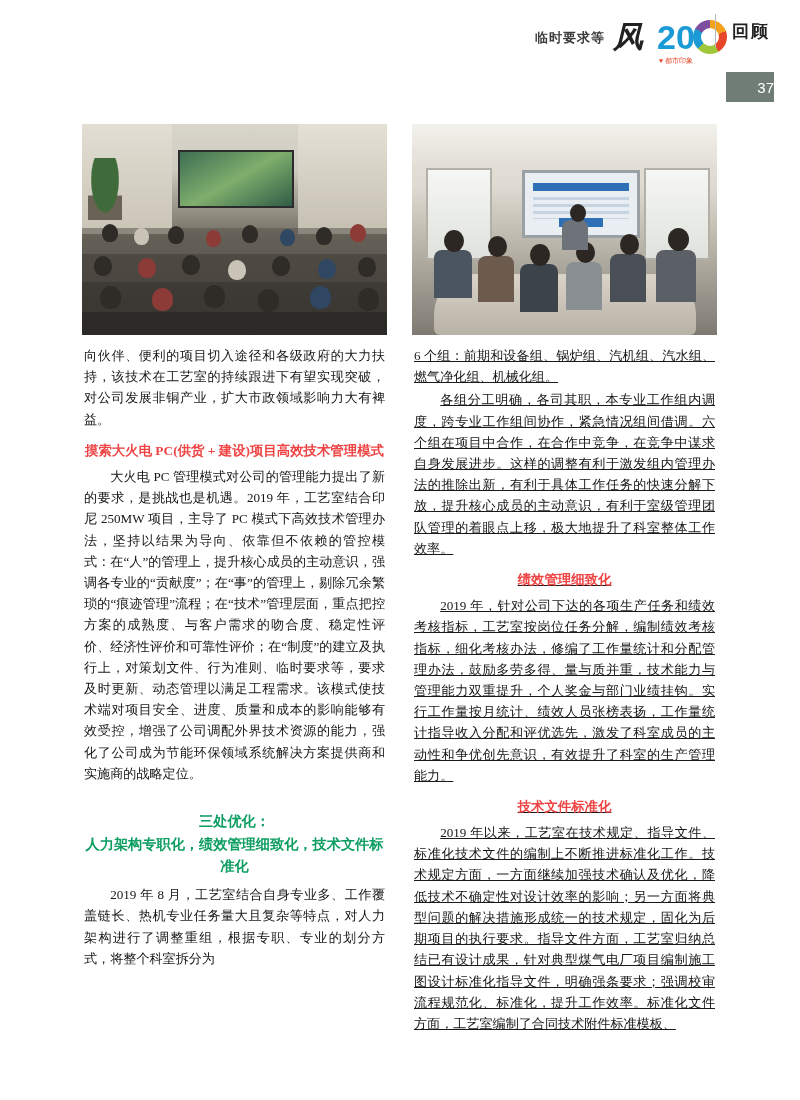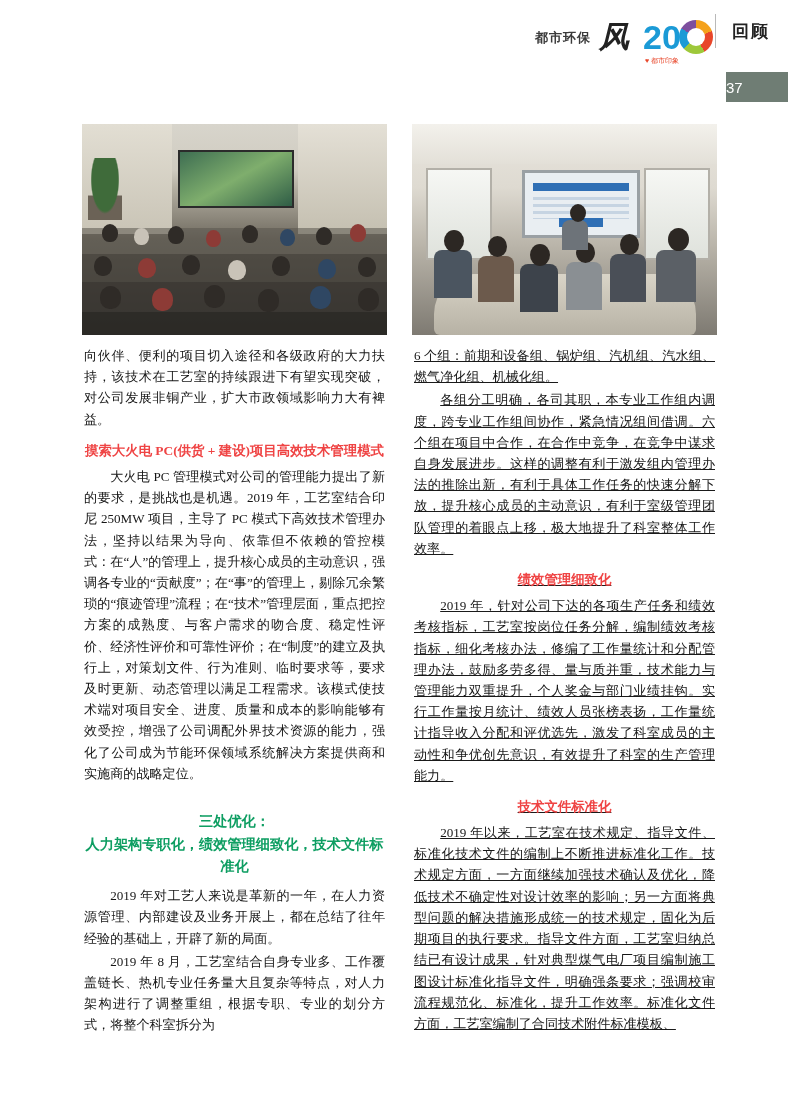--- a/index.html
+++ b/index.html
@@ -112,27 +112,27 @@
     font-size: 17px;
     font-weight: bold;
     color: #222;
     letter-spacing: 2px;
     font-family: "Liberation Serif", serif;
   }
   .page-number-box {
     position: absolute;
     top: 72px;
     left: 726px;
-    width: 62px;
+    width: 48px;
     height: 30px;
     background: #6f7d74;
     color: #ffffff;
     display: flex;
     align-items: center;
-    justify-content: flex-start;
+    justify-content: flex-end;
     font-family: "Liberation Sans", sans-serif;
     font-size: 15px;
   }
 
   
   .col {
     position: absolute;
     top: 124px;
     width: 305px;
   }
@@ -263,21 +263,21 @@
   .green-block { margin-top: 26px; margin-bottom: 6px; }
   .first-text-block { margin-top: 10px; }
 </style>
 </head>
 <body>
 
 <div class="page">
 
   <div class="header">
     <div class="masthead">
-      <span class="masthead-cn">都市环保</span>
+      <span class="masthead-cn">临时要求等</span>
       <span class="masthead-glyph">风</span>
       <span class="logo20">
         <span class="two">20</span>
         <span class="logo-ring"></span>
         <span class="logo-sub">♥ 都市印象</span>
       </span>
     </div>
     <div class="section-tag">
       <span>回顾</span>
     </div>
@@ -324,21 +324,20 @@
 
     <div class="sub-head">摸索大火电 PC(供货 + 建设)项目高效技术管理模式</div>
 
     <p class="body-text indent">大火电 PC 管理模式对公司的管理能力提出了新的要求，是挑战也是机遇。2019 年，工艺室结合印尼 250MW 项目，主导了 PC 模式下高效技术管理办法，坚持以结果为导向、依靠但不依赖的管控模式：在“人”的管理上，提升核心成员的主动意识，强调各专业的“贡献度”；在“事”的管理上，剔除冗余繁琐的“痕迹管理”流程；在“技术”管理层面，重点把控方案的成熟度、与客户需求的吻合度、稳定性评价、经济性评价和可靠性评价；在“制度”的建立及执行上，对策划文件、行为准则、临时要求等，要求及时更新、动态管理以满足工程需求。该模式使技术端对项目安全、进度、质量和成本的影响能够有效受控，增强了公司调配外界技术资源的能力，强化了公司成为节能环保领域系统解决方案提供商和实施商的战略定位。</p>
 
     <div class="green-block">
       <div class="green-head">三处优化：</div>
       <div class="green-head">人力架构专职化，绩效管理细致化，技术文件标准化</div>
     </div>
 
-    <p class="body-text indent pad-top">2019 年对工艺人来说是革新的一年，在人力资源管理、内部建设及业务开展上，都在总结了往年经验的基础上，开辟了新的局面。</p>
 
 
     <p class="body-text indent">2019 年 8 月，工艺室结合自身专业多、工作覆盖链长、热机专业任务量大且复杂等特点，对人力架构进行了调整重组，根据专职、专业的划分方式，将整个科室拆分为</p>
   </div>
 
   <div class="col col-right">
 
     <div class="photo photo2">
       <div class="ceiling"></div>
       <div class="window"></div>

